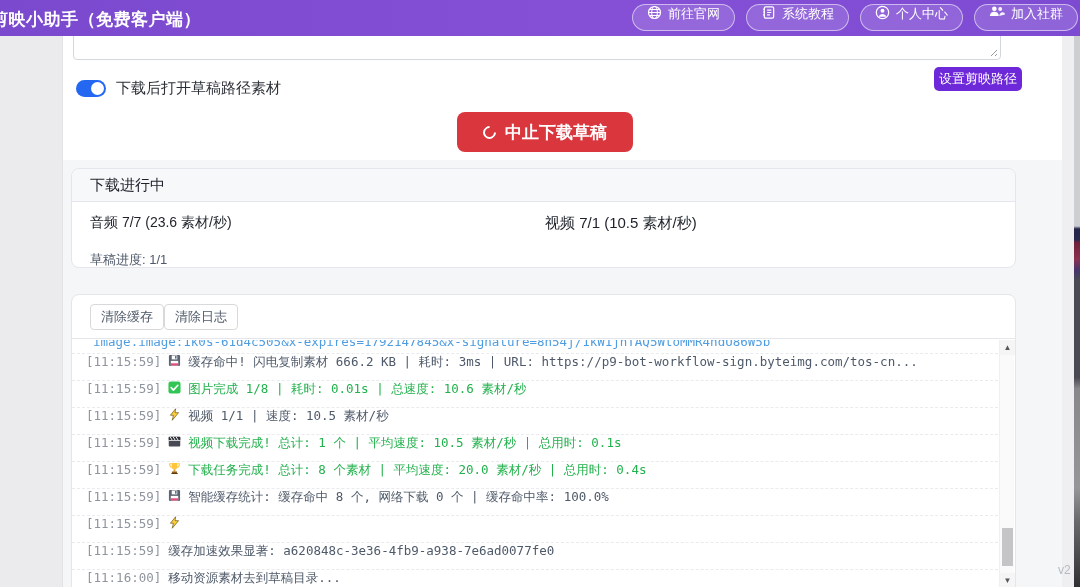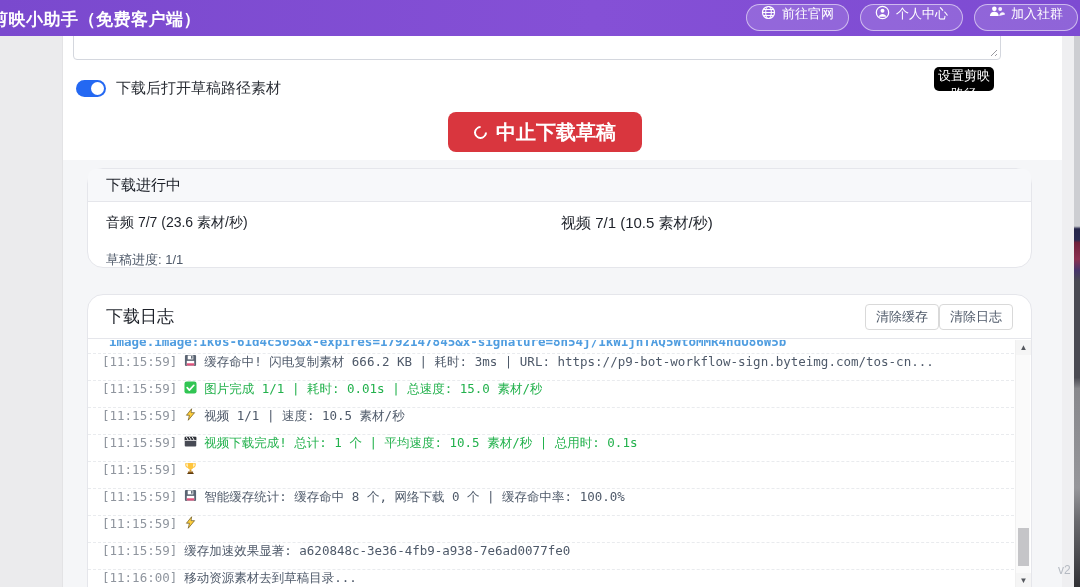--- a/index.html
+++ b/index.html
@@ -24,30 +24,30 @@
   .grip { position:absolute; right:3px; bottom:3px; width:9px; height:9px;
     background:repeating-linear-gradient(135deg,transparent 0 2px,#9a9aa0 2px 3px);
     clip-path:polygon(100% 0,100% 100%,0 100%); }
 
   
   .toggle-row { position:absolute; left:13px; top:43px; display:flex; align-items:center; gap:10px; }
   .toggle { position:relative; width:30px; height:17px; border-radius:9px; background:#2468f2; cursor:pointer;}
   .toggle::after { content:''; position:absolute; right:2px; top:2px; width:13px; height:13px; border-radius:50%; background:#fff;}
   .toggle-label { font-size:15px; color:#2b2f36; }
 
-  .setpath-btn { position:absolute; left:871px; top:31px; width:60px; height:24px; border:none; border-radius:5px;
-    background:#000000; color:#fff; font-size:13px; cursor:pointer; font-family:inherit;}
+  .setpath-btn { position:absolute; left:871px; top:31px; width:88px; height:24px; border:none; border-radius:5px;
+    background:#6d28d9; color:#fff; font-size:13px; cursor:pointer; font-family:inherit;}
 
   .abort-btn { position:absolute; left:482px; top:76px; transform:translateX(-50%); height:40px; padding:0 26px;
     display:flex; align-items:center; gap:9px; background:#d9363e; border:none; border-radius:8px;
-    color:#fff; font-size:20px; font-weight:bold; white-space:nowrap; cursor:pointer; font-family:inherit;}
+    color:#fff; font-size:17px; font-weight:bold; white-space:nowrap; cursor:pointer; font-family:inherit;}
   .spinner { width:13px; height:13px; border:2px solid #fff; border-right-color:transparent; border-radius:50%; transform:rotate(-45deg);}
 
   
-  .panel { position:absolute; left:24px; width:945px; background:#fff; border:1px solid #e5e6eb; border-radius:16px; }
+  .panel { position:absolute; left:8px; width:945px; background:#fff; border:1px solid #e5e6eb; border-radius:8px; }
   .panel-progress { top:132px; height:100px; }
   .pp-head { height:33px; background:#f7f8fa; border-bottom:1px solid #e5e6eb; border-radius:8px 8px 0 0;
     display:flex; align-items:center; padding:0 18px; font-size:15px; color:#1d2129;}
   .pp-body { position:relative; padding:12px 18px 0; }
   .pp-audio { font-size:14px; color:#1d2129; }
   .pp-video { position:absolute; left:473px; top:12px; font-size:15px; color:#1d2129;}
   .pp-draft { margin-top:19px; font-size:13px; color:#4e5969; }
 
   .panel-log { top:258px; height:330px; }
   .pl-head { height:44px; display:flex; align-items:center; padding:0 18px; border-bottom:1px solid #e5e6eb;}
@@ -58,21 +58,21 @@
 
   .log-list { position:absolute; left:0; top:45px; right:17px; overflow:hidden; }
   .log-row { display:flex; align-items:flex-start; gap:7px; height:27px; padding:0 6px 0 14px;
     border-bottom:1px dashed #e9ebee; white-space:nowrap; overflow:hidden;
     font-family:"DejaVu Sans Mono", monospace; font-size:12.5px;}
   .log-time { color:#8f959e; flex:0 0 auto;}
   .log-icon { flex:0 0 auto; display:inline-flex; align-items:center;}
   .log-msg { overflow:hidden; text-overflow:clip; }
   .c-default .log-msg { color:#4e5969; }
   .c-green   .log-msg { color:#22b14c; }
-  .c-blue    .log-msg { color:#4f9de0;font-weight:bold; }
+  .c-blue    .log-msg { color:#4f9de0; }
   .log-row.clipped { height:14px; align-items:flex-start; }
   .log-row.clipped > * { margin-top:-12px; line-height:27px; }
 
   
   .log-scroll { position:absolute; right:1px; top:45px; width:15px; height:248px; background:#fafafa; border-left:1px solid #f0f0f0;}
   .sc-up, .sc-down { position:absolute; left:0; width:15px; height:15px; display:flex; align-items:center; justify-content:center;
     color:#55585e; font-size:8px; background:#f5f5f5; cursor:pointer;}
   .sc-up { top:0; } .sc-down { bottom:0; }
   .sc-thumb { position:absolute; left:2px; top:188px; width:11px; height:38px; background:#c5c5c8; cursor:pointer;}
 
@@ -103,20 +103,30 @@
               <circle cx="8" cy="8" r="6.4" fill="none" stroke="#fff" stroke-width="1.3"></circle>
               <ellipse cx="8" cy="8" rx="3" ry="6.4" fill="none" stroke="#fff" stroke-width="1.1"></ellipse>
               <path d="M1.8 8h12.4M2.6 4.8h10.8M2.6 11.2h10.8" stroke="#fff" stroke-width="1.1" fill="none"></path>
             </svg>
         </span>
         <span>前往官网</span>
       </div>
       <div class="nav-btn">
         <span class="icon">
           <svg viewBox="0 0 16 16" width="15" height="15">
+              <rect x="3.5" y="2" width="10" height="12" rx="1.5" fill="none" stroke="#fff" stroke-width="1.3"></rect>
+              <path d="M6.5 5.5h4.5M6.5 8h4.5M6.5 10.5h3" stroke="#fff" stroke-width="1.2"></path>
+              <path d="M2.2 4.5h2M2.2 7.5h2M2.2 10.5h2" stroke="#fff" stroke-width="1.2"></path>
+            </svg>
+        </span>
+        <span>系统教程</span>
+      </div>
+      <div class="nav-btn">
+        <span class="icon">
+          <svg viewBox="0 0 16 16" width="15" height="15">
               <circle cx="8" cy="8" r="6.6" fill="none" stroke="#fff" stroke-width="1.3"></circle>
               <circle cx="8" cy="6.2" r="2.1" fill="#fff"></circle>
               <path d="M3.9 12.5c.8-2 2.4-3 4.1-3 1.8 0 3.4 1 4.2 3z" fill="#fff"></path>
             </svg>
         </span>
         <span>个人中心</span>
       </div>
       <div class="nav-btn">
         <span class="icon">
           <svg viewBox="0 0 18 14" width="16" height="13">
@@ -154,21 +164,20 @@
       <div class="pp-head">下载进行中</div>
       <div class="pp-body">
         <div class="pp-audio">音频 7/7 (23.6 素材/秒)</div>
         <div class="pp-video">视频 7/1 (10.5 素材/秒)</div>
         <div class="pp-draft">草稿进度: 1/1</div>
       </div>
     </div>
 
     <div class="panel panel-log">
       <div class="pl-head">
-        <div class="pl-title">下载日志</div>
         <div class="pl-actions">
           <button class="pl-btn">清除缓存</button>
           <button class="pl-btn">清除日志</button>
         </div>
       </div>
       <div class="log-list">
   <div class="log-row c-blue clipped">
     <span class="log-time"></span>
 
     <span class="log-msg">image.image:1k0s-61d4c505&amp;x-expires=1792147845&amp;x-signature=8h54j/1kW1jhTAQ5WtoMMR4hdU86W5b</span>
@@ -189,21 +198,21 @@
   </div>
 
   <div class="log-row c-green">
     <span class="log-time">[11:15:59]</span>
     <span class="log-icon">
               <svg viewBox="0 0 14 14" width="13" height="13">
                 <rect x="0.5" y="0.5" width="13" height="13" rx="2.4" fill="#31c553"></rect>
                 <path d="M3.4 7.2l2.4 2.6 4.8-5.2" fill="none" stroke="#fff" stroke-width="1.8" stroke-linecap="round" stroke-linejoin="round"></path>
               </svg>
             </span>
-    <span class="log-msg">图片完成 1/1 | 耗时: 0.01s | 总速度: 15.0 素材/秒</span>
+    <span class="log-msg">图片完成 1/8 | 耗时: 0.01s | 总速度: 10.6 素材/秒</span>
   </div>
 
   <div class="log-row c-default">
     <span class="log-time">[11:15:59]</span>
     <span class="log-icon">
               <svg viewBox="0 0 14 14" width="13" height="13">
                 <path d="M8.2 .8L2.6 7.8h3.2L4.6 13.2l6.8-8.2H7.6z" fill="#ffcf3f" stroke="#5c4a12" stroke-width="0.7" stroke-linejoin="round"></path>
               </svg>
             </span>
     <span class="log-msg">视频 1/1 | 速度: 10.5 素材/秒</span>
@@ -227,20 +236,21 @@
     <span class="log-icon">
               <svg viewBox="0 0 14 14" width="13" height="13">
                 <path d="M4 1h6v4.2a3 3 0 01-6 0z" fill="#ffc53d"></path>
                 <path d="M4 2H1.8c0 2.4 1 3.8 2.4 4" stroke="#ffc53d" stroke-width="1.1" fill="none"></path>
                 <path d="M10 2h2.2c0 2.4-1 3.8-2.4 4" stroke="#ffc53d" stroke-width="1.1" fill="none"></path>
                 <rect x="6" y="8" width="2" height="2.2" fill="#d99a20"></rect>
                 <rect x="4.2" y="10.2" width="5.6" height="1.6" rx="0.4" fill="#8c5a16"></rect>
                 <rect x="3.6" y="11.8" width="6.8" height="1.2" rx="0.3" fill="#5c3a0e"></rect>
               </svg>
             </span>
+    <span class="log-msg">下载任务完成! 总计: 8 个素材 | 平均速度: 20.0 素材/秒 | 总用时: 0.4s</span>
   </div>
 
   <div class="log-row c-default">
     <span class="log-time">[11:15:59]</span>
     <span class="log-icon">
               <svg viewBox="0 0 14 14" width="13" height="13">
                 <rect x="1" y="1" width="12" height="12" rx="1.2" fill="#5a6472"></rect>
                 <rect x="4" y="1.6" width="6" height="4.2" fill="#fff"></rect>
                 <rect x="7.6" y="2.2" width="1.6" height="2.8" fill="#5a6472"></rect>
                 <rect x="3" y="7.4" width="8" height="5" fill="#fff"></rect>

